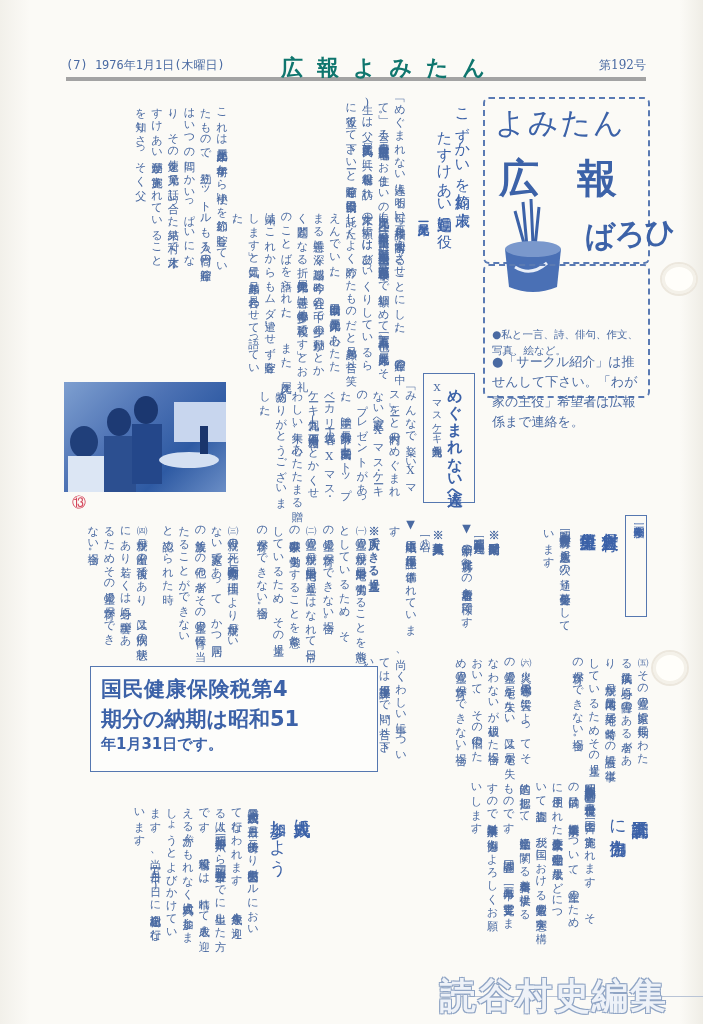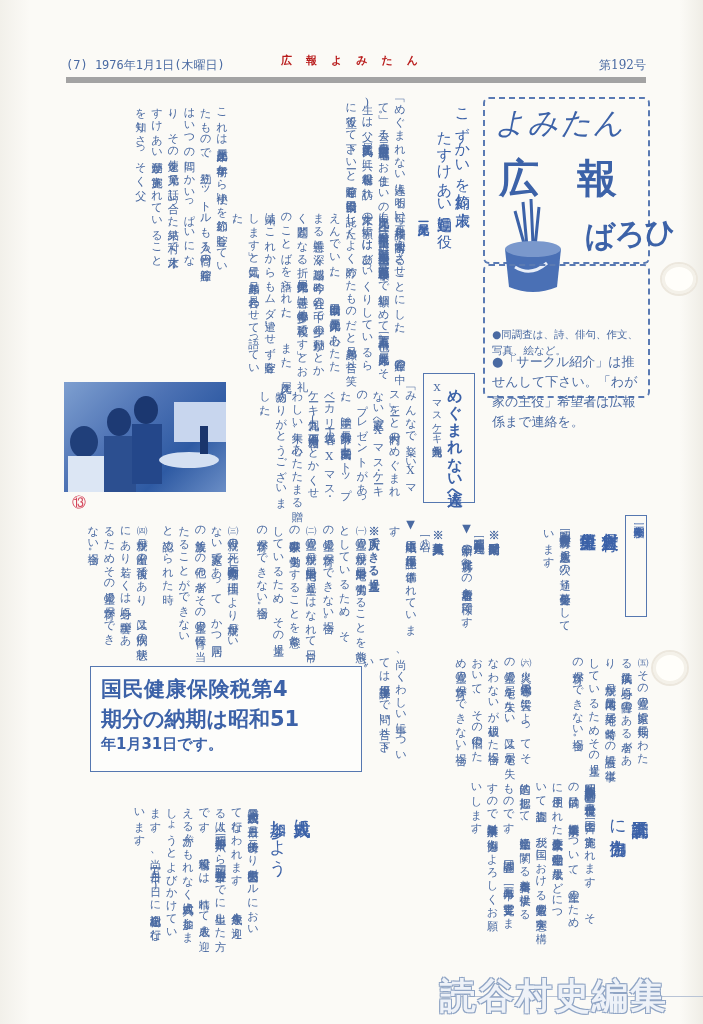--- a/index.html
+++ b/index.html
@@ -6,23 +6,23 @@
   body {
     width:703px; height:1024px; position:relative; overflow:hidden;
     background:#fbfaf6;
     font-family:"DejaVu Serif", serif;
     color:#3f5f9a;
   }
   .page-edge { position:absolute; left:0; top:0; width:703px; height:1024px; background:linear-gradient(90deg,#f2f0ea 0,#fbfaf6 30px,#fbfaf6 680px,#efede6 703px); }
   .abs { position:absolute; }
   .vt { writing-mode:vertical-rl; text-orientation:upright; line-height:1.45; }
   .body-text { font-size:11.2px; color:#4a6aa2; letter-spacing:0.5px; }
-  .header { left:66px; top:55px; width:580px; height:22px; border-bottom:6px solid #a3a3a3; }
+  .header { left:66px; top:55px; width:580px; height:22px; border-bottom:4px solid #a3a3a3; }
   .header .issue-date { position:absolute; left:0; top:2px; font-size:12px; color:#4a6aa2; font-family:"DejaVu Sans Mono", monospace; }
-  .header .paper-title { position:absolute; left:215px; top:-2px; font-size:11px; font-weight:bold; color:#b91c1c; letter-spacing:14px; font-family:"DejaVu Sans", sans-serif; }
+  .header .paper-title { position:absolute; left:215px; top:-2px; font-size:22px; font-weight:bold; color:#0f766e; letter-spacing:14px; font-family:"DejaVu Sans", sans-serif; }
   .header .issue-no { position:absolute; right:0; top:2px; font-size:12px; color:#4a6aa2; }
   .headline { font-family:"DejaVu Sans", sans-serif; color:#3c62a8; font-weight:500; }
   .punch { border-radius:50%; background:#fffefa; border:2px solid #ece7dd; box-shadow:inset 0 0 0 3px #f4f1e9; }
   .box { border:1.5px solid #5577b0; }
   .wavy { border:2px dashed #5a7ab3; border-radius:6px; }
   .photo { background:linear-gradient(135deg,#7e9fd0 0%,#4d72b4 40%,#2e5aa3 70%,#6b8ec6 100%); overflow:hidden; }
   .watermark { font-family:"DejaVu Sans", sans-serif; font-weight:bold; font-size:36px; color:#eef2f8; letter-spacing:2px;
      text-shadow: -1px -1px 0 #8fa4c4, 1px -1px 0 #8fa4c4, -1px 1px 0 #8fa4c4, 1px 1px 0 #8fa4c4; }
 </style>
 </head>
@@ -30,33 +30,33 @@
 
 <div class="page-edge"></div>
 
 <div class="abs header">
   <span class="issue-date">(7) 1976年1月1日(木曜日)</span>
   <span class="paper-title">広報よみたん</span>
   <span class="issue-no">第192号</span>
 </div>
 
 <div class="abs wavy" style="left:483px; top:97px; width:163px; height:163px;">
-  <div class="abs headline" style="left:10px; top:4px; font-size:30px; font-style:italic; letter-spacing:2px; color:#3c62a8;">よみたん</div>
+  <div class="abs headline" style="left:10px; top:4px; font-size:30px; letter-spacing:2px; color:#3c62a8;">よみたん</div>
   <div class="abs headline" style="left:14px; top:52px; font-size:40px; font-weight:bold; color:#3c62a8;">広</div>
   <div class="abs headline" style="left:92px; top:52px; font-size:40px; font-weight:bold; color:#3c62a8;">報</div>
   <div class="abs headline vt" style="left:100px; top:100px; font-size:30px; font-weight:bold; color:#3c62a8; line-height:1;">ひろば</div>
   <svg class="abs" style="left:16px; top:98px;" width="66" height="100" viewBox="0 0 66 100">
     <path d="M22 5 L26 50 M30 2 L32 48 M38 10 L34 50 M14 14 L24 50" stroke="#3c62a8" stroke-width="3" fill="none"></path>
     <path d="M4 52 Q32 40 60 52 L56 90 Q32 100 8 90 Z" fill="#4a70b5"></path>
     <ellipse cx="32" cy="52" rx="28" ry="8" fill="#7a98cc"></ellipse>
     <path d="M14 70 Q30 80 46 66" stroke="#e8eef8" stroke-width="3" fill="none"></path>
   </svg>
 </div>
 <div class="abs wavy" style="left:483px; top:264px; width:163px; height:130px;">
-  <div class="abs" style="left:7px; top:60px; width:150px; font-size:10.5px; line-height:1.55; color:#4a6aa2;">●同調査は、詩、俳句、作文、写真、絵など。</div>
+  <div class="abs" style="left:7px; top:60px; width:150px; font-size:10.5px; line-height:1.55; color:#4a6aa2;">●私と一言、詩、俳句、作文、写真、絵など。</div>
   <div class="abs" style="left:7px; top:86px; width:150px; font-size:13px; line-height:1.55; color:#4a6aa2;">●「サークル紹介」は推せんして下さい。「わが家の主役」希望者は広報係まで連絡を。</div>
 </div>
 
 <div class="abs punch" style="left:660px; top:262px; width:34px; height:30px;"></div>
 <div class="abs punch" style="left:651px; top:650px; width:34px; height:32px;"></div>
 
 <div class="abs vt headline" style="left:452px; top:98px; height:240px; font-size:15px; line-height:1.3;">こずかいを節約し歳末</div>
 <div class="abs vt headline" style="left:434px; top:120px; height:240px; font-size:15px; line-height:1.3;">たすけあい運動に一役</div>
 <div class="abs vt headline" style="left:415px; top:215px; height:120px; font-size:12px; line-height:1.3;">ー屋比久兄弟ー</div>
 
@@ -97,21 +97,21 @@
 <div class="abs vt body-text" style="left:382px; top:518px; width:36px; height:125px;">▼申込用紙は役場厚生課に準備されています。</div>
 <div class="abs vt body-text" style="left:368px; top:518px; width:14px; height:125px; font-weight:bold;">※入所できる児童</div>
 <div class="abs vt body-text" style="left:318px; top:518px; width:50px; height:125px;">㈠　児童の母親が日中居宅外で労働することを常態としているため、その児童の保育ができない場合。</div>
 <div class="abs vt body-text" style="left:243px; top:518px; width:75px; height:125px;">㈡　児童の母親が日中居宅内で児童とはなれて日常の家事以外の労働をすることを常態としているため、その児童の保育ができない場合。</div>
 <div class="abs vt body-text" style="left:150px; top:518px; width:90px; height:125px;">㈢　母親の死亡、行方不明拘禁等の理由により母親がいない家庭であって　かつ同居の親族その他の者がその児童の保育に当たることができないと認められた時</div>
 <div class="abs vt body-text" style="left:64px; top:518px; width:85px; height:125px;">㈣　母親が出産の前後であり、又は疾病の状態にあり若しくは心身に障害があるためその児童の保育ができない場合。</div>
 <div class="abs vt body-text" style="left:540px; top:650px; width:110px; height:115px;">㈤　その児童の家庭に長期にわたる疾病又は心身に障害のある者があり、母親が居宅内又は居宅外で常時その看護に従事しているためその児童の保育ができない場合。</div>
 <div class="abs vt body-text" style="left:408px; top:650px; width:125px; height:115px;">㈥　火災、風水害等の災害によってその児童の居宅を失ない、又は居宅を失なわないが破損した場合において、その復旧のため児童の保育ができない場合。</div>
 <div class="abs vt body-text" style="left:372px; top:650px; width:36px; height:115px;">尚、くわしい事については役場厚生課まで問い合せ下さい。</div>
 
-<div class="abs box" style="left:90px; top:666px; width:270px; height:104px; background:#fdfdfb;">
+<div class="abs box" style="left:90px; top:666px; width:270px; height:104px; background:#fdfdfb;padding-left:16px;">
   <div class="abs" style="left:10px; top:8px; font-size:21px; font-weight:bold; color:#3c62a8; font-family:'DejaVu Sans', sans-serif; letter-spacing:0.5px;">国民健康保険税第4</div>
   <div class="abs" style="left:10px; top:38px; font-size:21px; font-weight:bold; color:#3c62a8; font-family:'DejaVu Sans', sans-serif;">期分の納期は昭和51</div>
   <div class="abs" style="left:10px; top:68px; font-size:15px; font-weight:bold; color:#3c62a8; font-family:'DejaVu Sans', sans-serif;">年1月31日です。</div>
 </div>
 
 <div class="abs vt headline" style="left:630px; top:808px; height:130px; font-size:17px; line-height:1.2;">工業統計調査</div>
 <div class="abs vt headline" style="left:608px; top:808px; height:130px; font-size:17px; line-height:1.2;">に御協力を</div>
 <div class="abs vt body-text" style="left:372px; top:775px; width:225px; height:150px;">昭和四九年度工業統計調査が十二月三十一日現在で全国一斉に実施されます。　その目的は、製造事業所について、生産のために使用された生産要素及び生産活動の成果などについて調査し、我が国における製造業の実態を構造的に把握して、生産活動に関する基本資料を提供するものです。　同調査は、五〇年一月中に実査完了しますので対象事業所は御協力をよろしくお願いします。</div>
 
 <div class="abs vt headline" style="left:292px; top:808px; height:130px; font-size:17px; line-height:1.2;">成人式典に</div>

